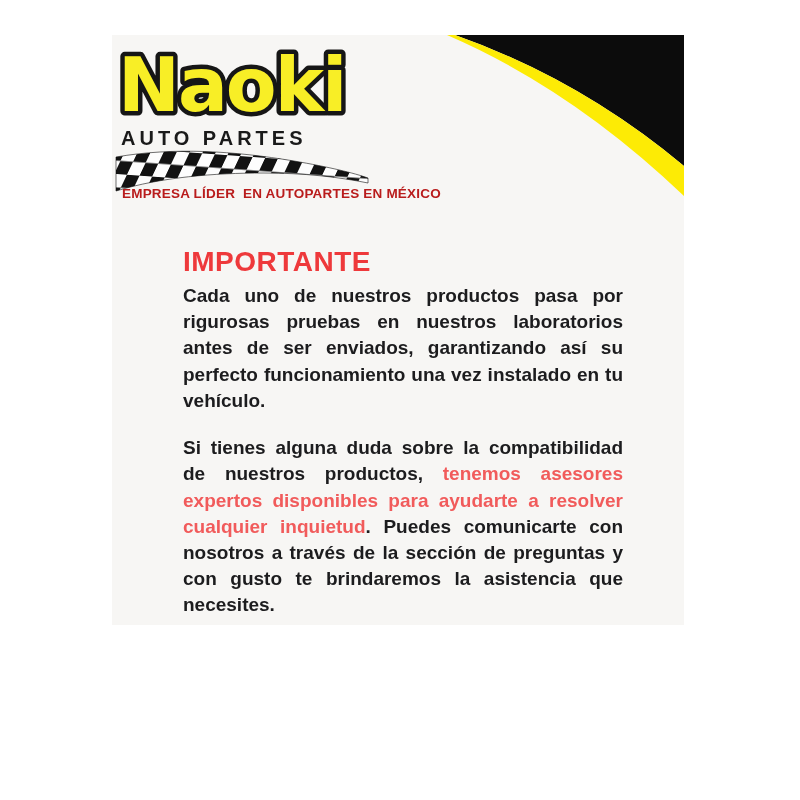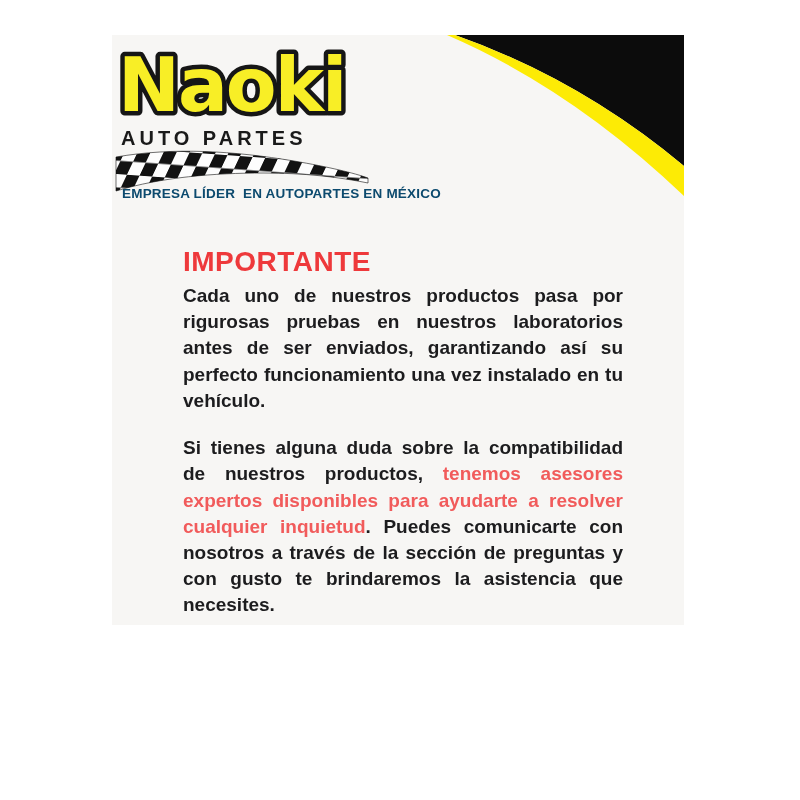--- a/index.html
+++ b/index.html
@@ -7,21 +7,21 @@
   body{width:800px;height:800px;position:relative;overflow:hidden;
        font-family:"Liberation Sans",sans-serif;}
   .canvas{position:absolute;left:112px;top:0;width:572px;height:590px;
           background:#f7f6f4;overflow:hidden;margin-top:35px;}
   
   .logo-svg{position:absolute;left:2px;top:0;width:240px;height:96px;}
   .brand-sub{position:absolute;left:9px;top:92px;font-size:20px;font-weight:700;
              letter-spacing:4px;color:#1a1a1a;white-space:pre;}
   .flag-svg{position:absolute;left:2px;top:112px;width:258px;height:48px;}
   .tagline{position:absolute;left:10px;top:151px;font-size:13.5px;font-weight:700;
-           color:#0c4a6e;letter-spacing:.2px;white-space:pre;}
+           color:#b91c1c;letter-spacing:.2px;white-space:pre;}
   
   .corner-svg{position:absolute;right:0;top:0;width:252px;height:165px;}
   
   .heading{position:absolute;left:71px;top:192px;font-size:28px;font-weight:800;
            color:#ee393b;letter-spacing:.5px;}
   .copy{position:absolute;left:71px;top:248px;width:440px;color:#1c1c1e;}
   .copy p{font-size:19px;line-height:1.38;font-weight:700;text-align:justify;
           margin:0 0 21px 0;}
   .hl{color:#f15b5b;}
   

